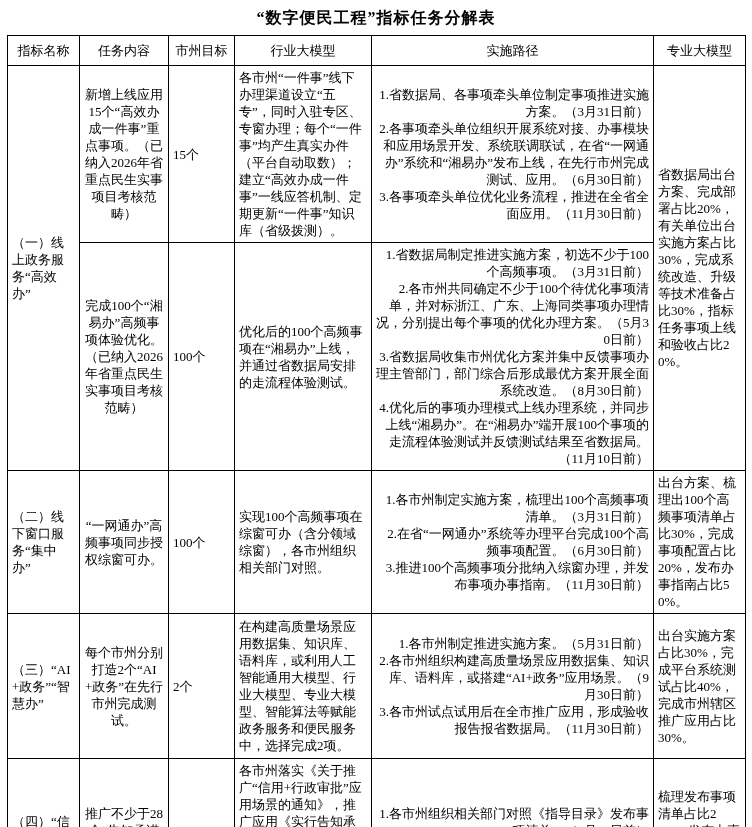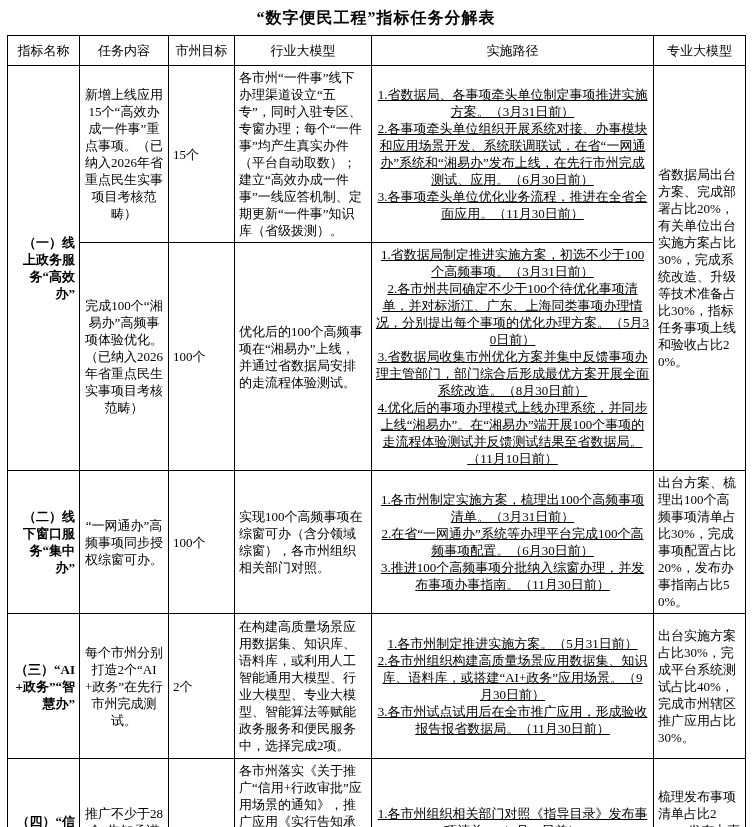--- a/index.html
+++ b/index.html
@@ -35,28 +35,28 @@
     word-break:break-all;
     box-sizing:border-box;
   }
   th.hd{
     font-weight:normal;
     text-align:center;
     height:30px;
     font-size:13.5px;
   }
   td.c-ind{
-    font-weight:bold;
-    text-align:right;
+    font-weight:normal;
+    text-align:left;
     word-break:break-all;
   }
   td.c-task{ text-align:center; }
   td.c-target{ text-align:left; }
   td.c-std{ text-align:left; }
-  td.c-path{ text-align:center; white-space:pre-wrap;text-decoration:underline; }
+  td.c-path{ text-align:right; white-space:pre-wrap; }
   td.c-prog{ text-align:left; }
   tr.r1{ height:156px; }
   tr.r2{ height:186px; }
   tr.r3{ height:126px; }
   tr.r4{ height:145px; }
   tr.r5{ height:132px; }
 </style>
 </head>
 <body>
 

